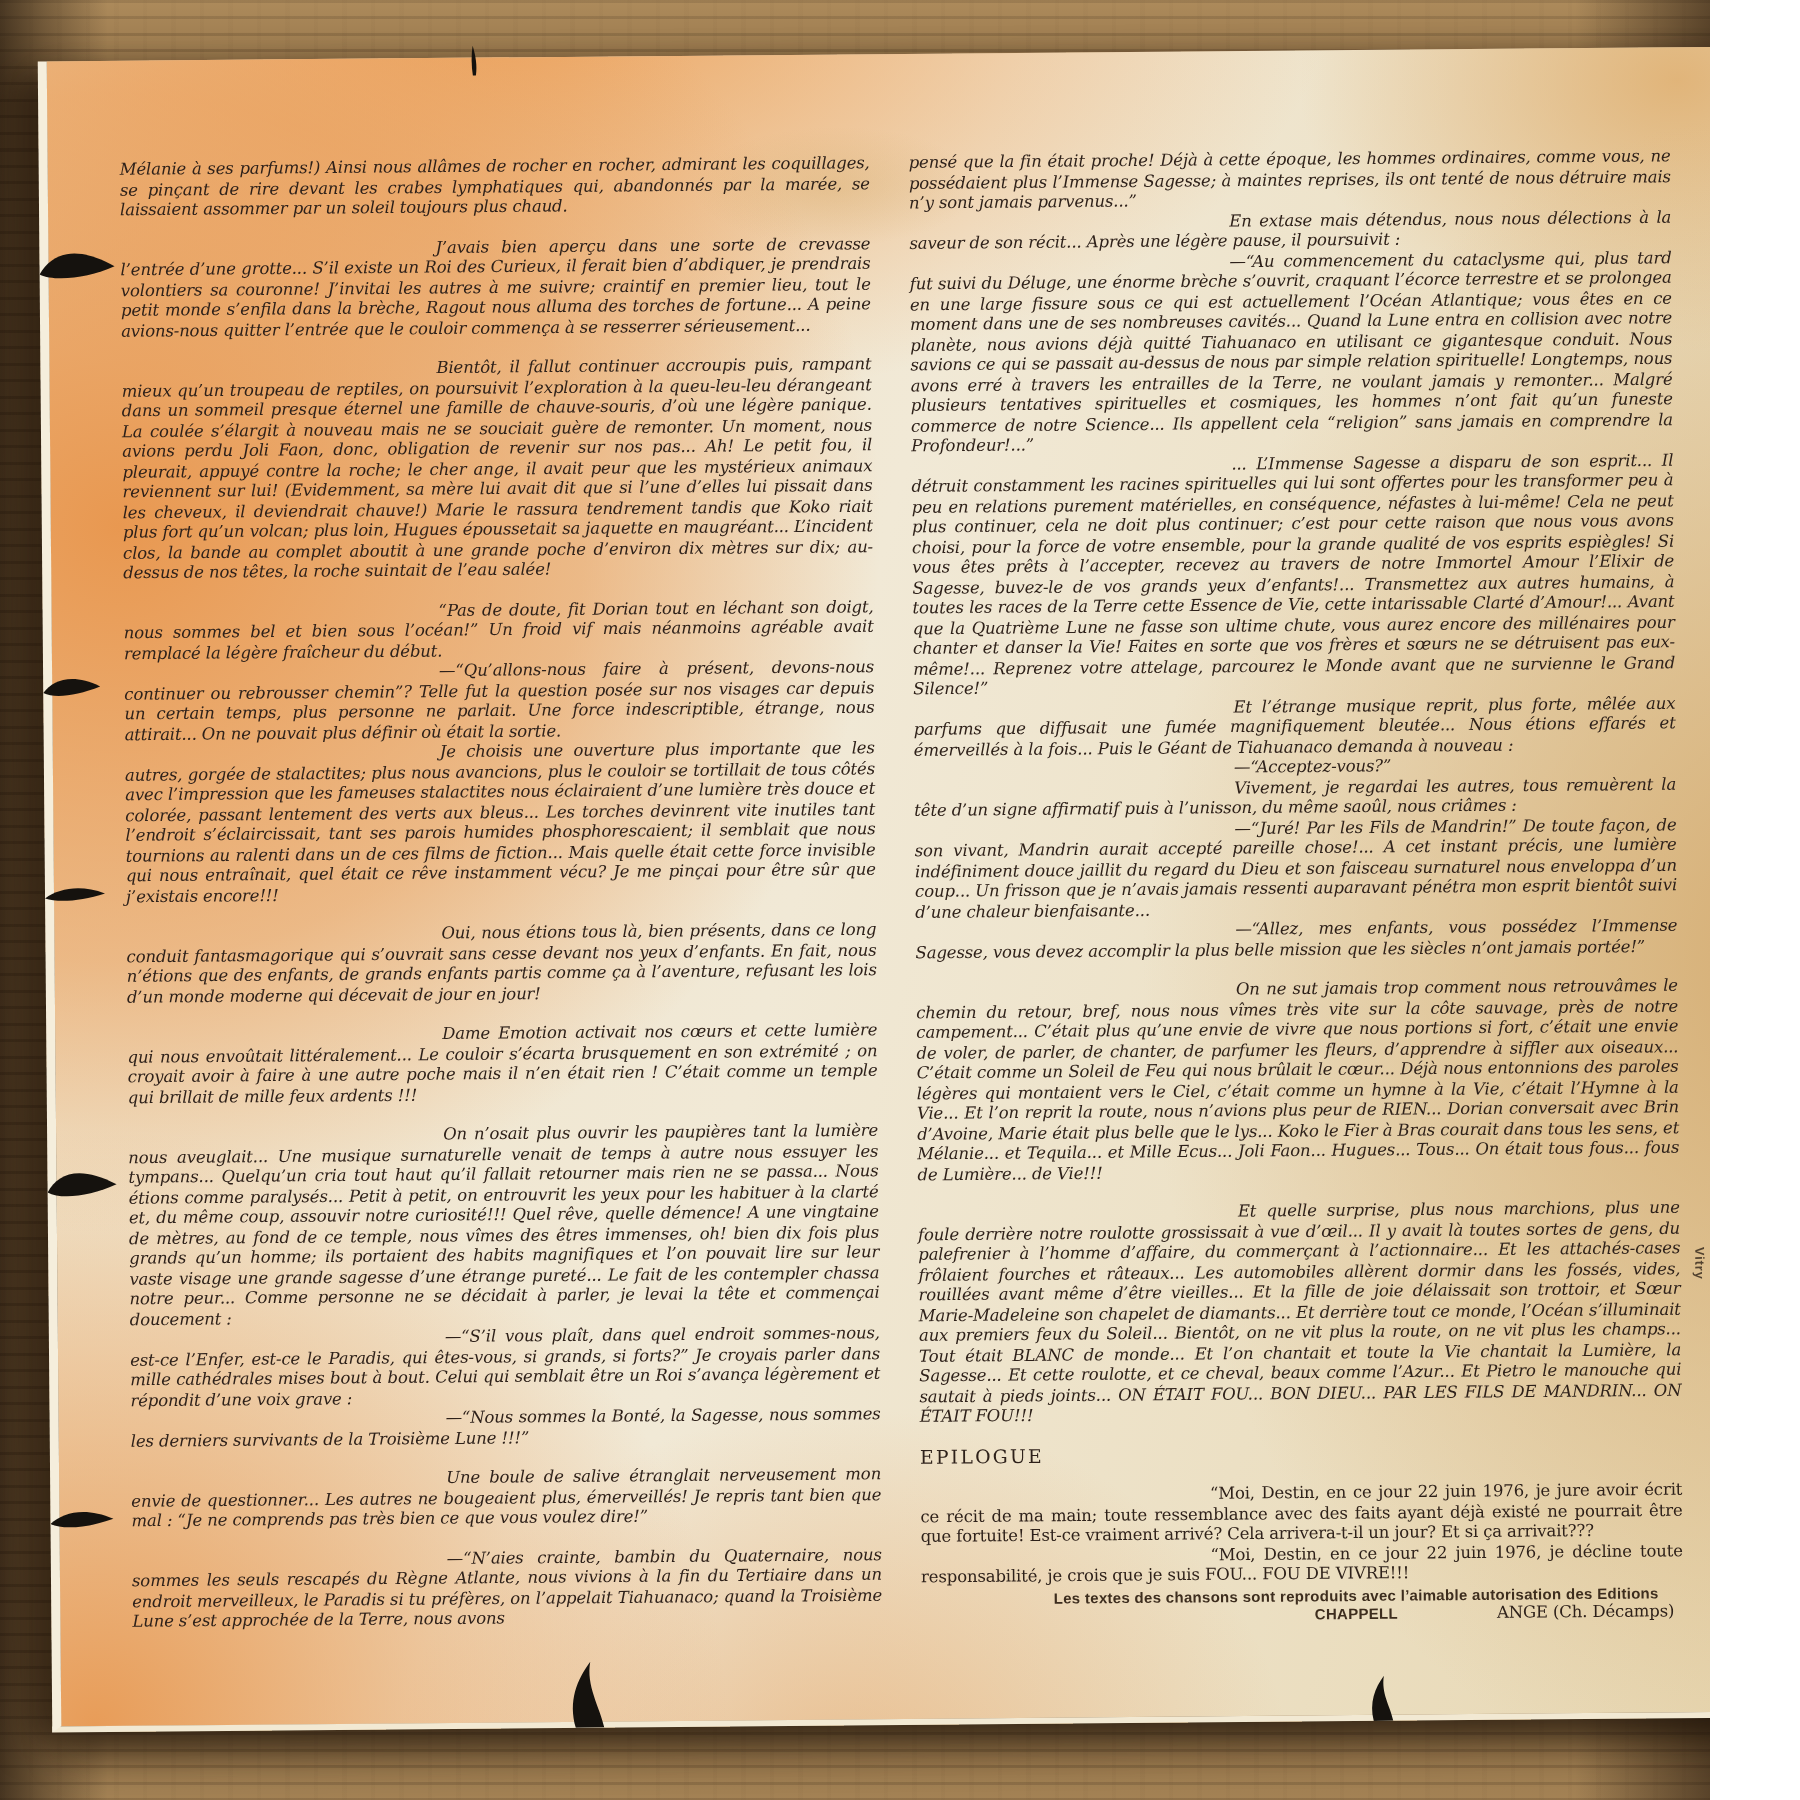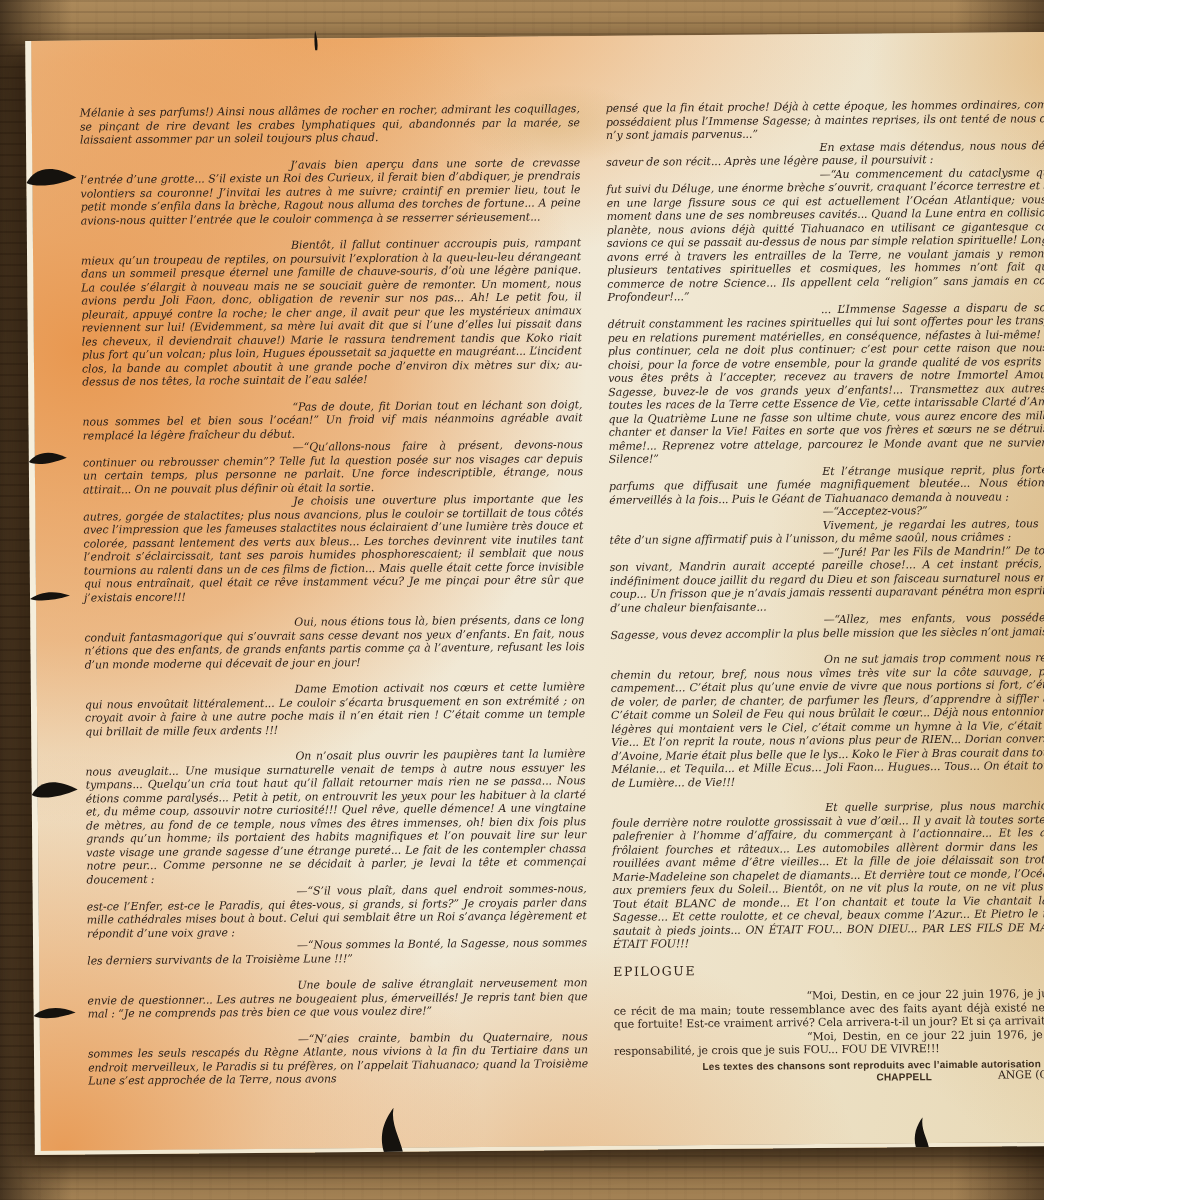--- a/index.html
+++ b/index.html
@@ -1,16 +1,16 @@
 <!DOCTYPE html>
 <html><head>
 <meta charset="utf-8">
 <style>
   html,body{margin:0;padding:0;}
-  #canvas{position:relative;width:1044px;height:1200px;overflow:hidden;
+  #canvas{position:relative;width:1140px;height:1200px;overflow:hidden;
     font-family:"DejaVu Serif", serif;}
   
   #wood{position:absolute;inset:0;background-color:#8a6a42;
     background-image:
       linear-gradient(90deg, rgba(22,13,6,0.65) 0px, rgba(22,13,6,0.35) 30px, rgba(22,13,6,0) 72px),
       linear-gradient(270deg, rgba(28,16,7,0.55) 0px, rgba(28,16,7,0.30) 40px, rgba(28,16,7,0) 90px),
       linear-gradient(180deg, rgba(255,215,150,0.30) 0px, rgba(255,215,150,0) 70px),
       linear-gradient(0deg, rgba(255,215,150,0.22) 0px, rgba(255,215,150,0) 90px),
       repeating-linear-gradient(180deg, rgba(58,39,20,0.30) 0px, rgba(58,39,20,0.30) 2px, rgba(0,0,0,0) 2px, rgba(0,0,0,0) 11px),
       repeating-linear-gradient(90deg, rgba(120,90,55,0.20) 0px, rgba(120,90,55,0.20) 3px, rgba(0,0,0,0) 3px, rgba(0,0,0,0) 19px);}

